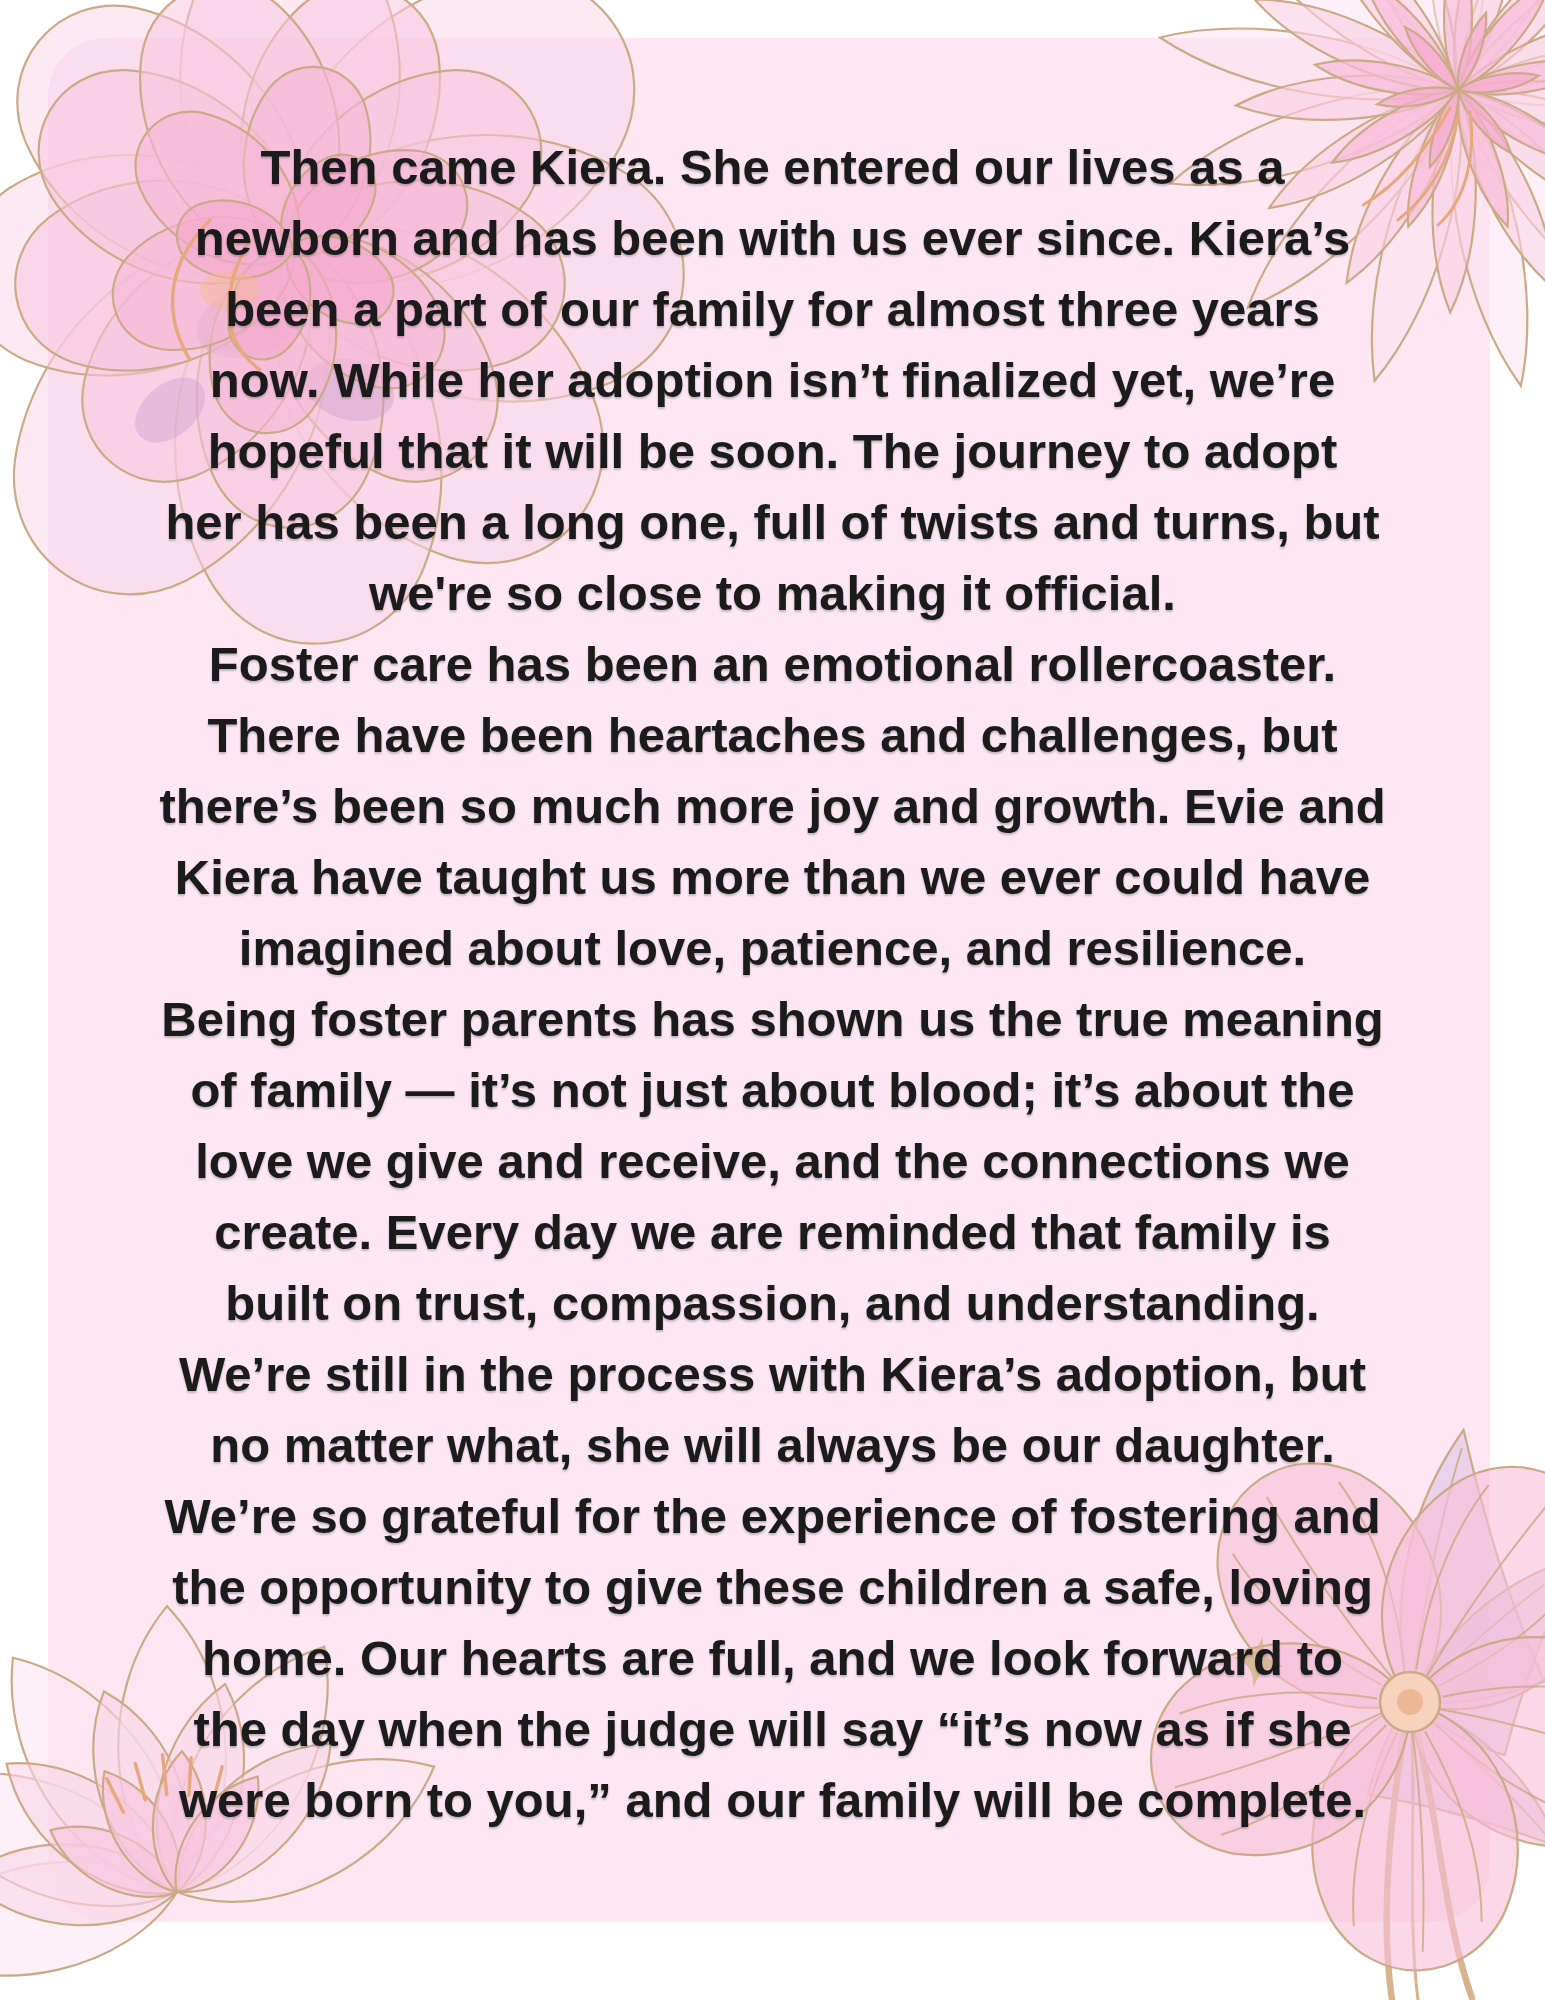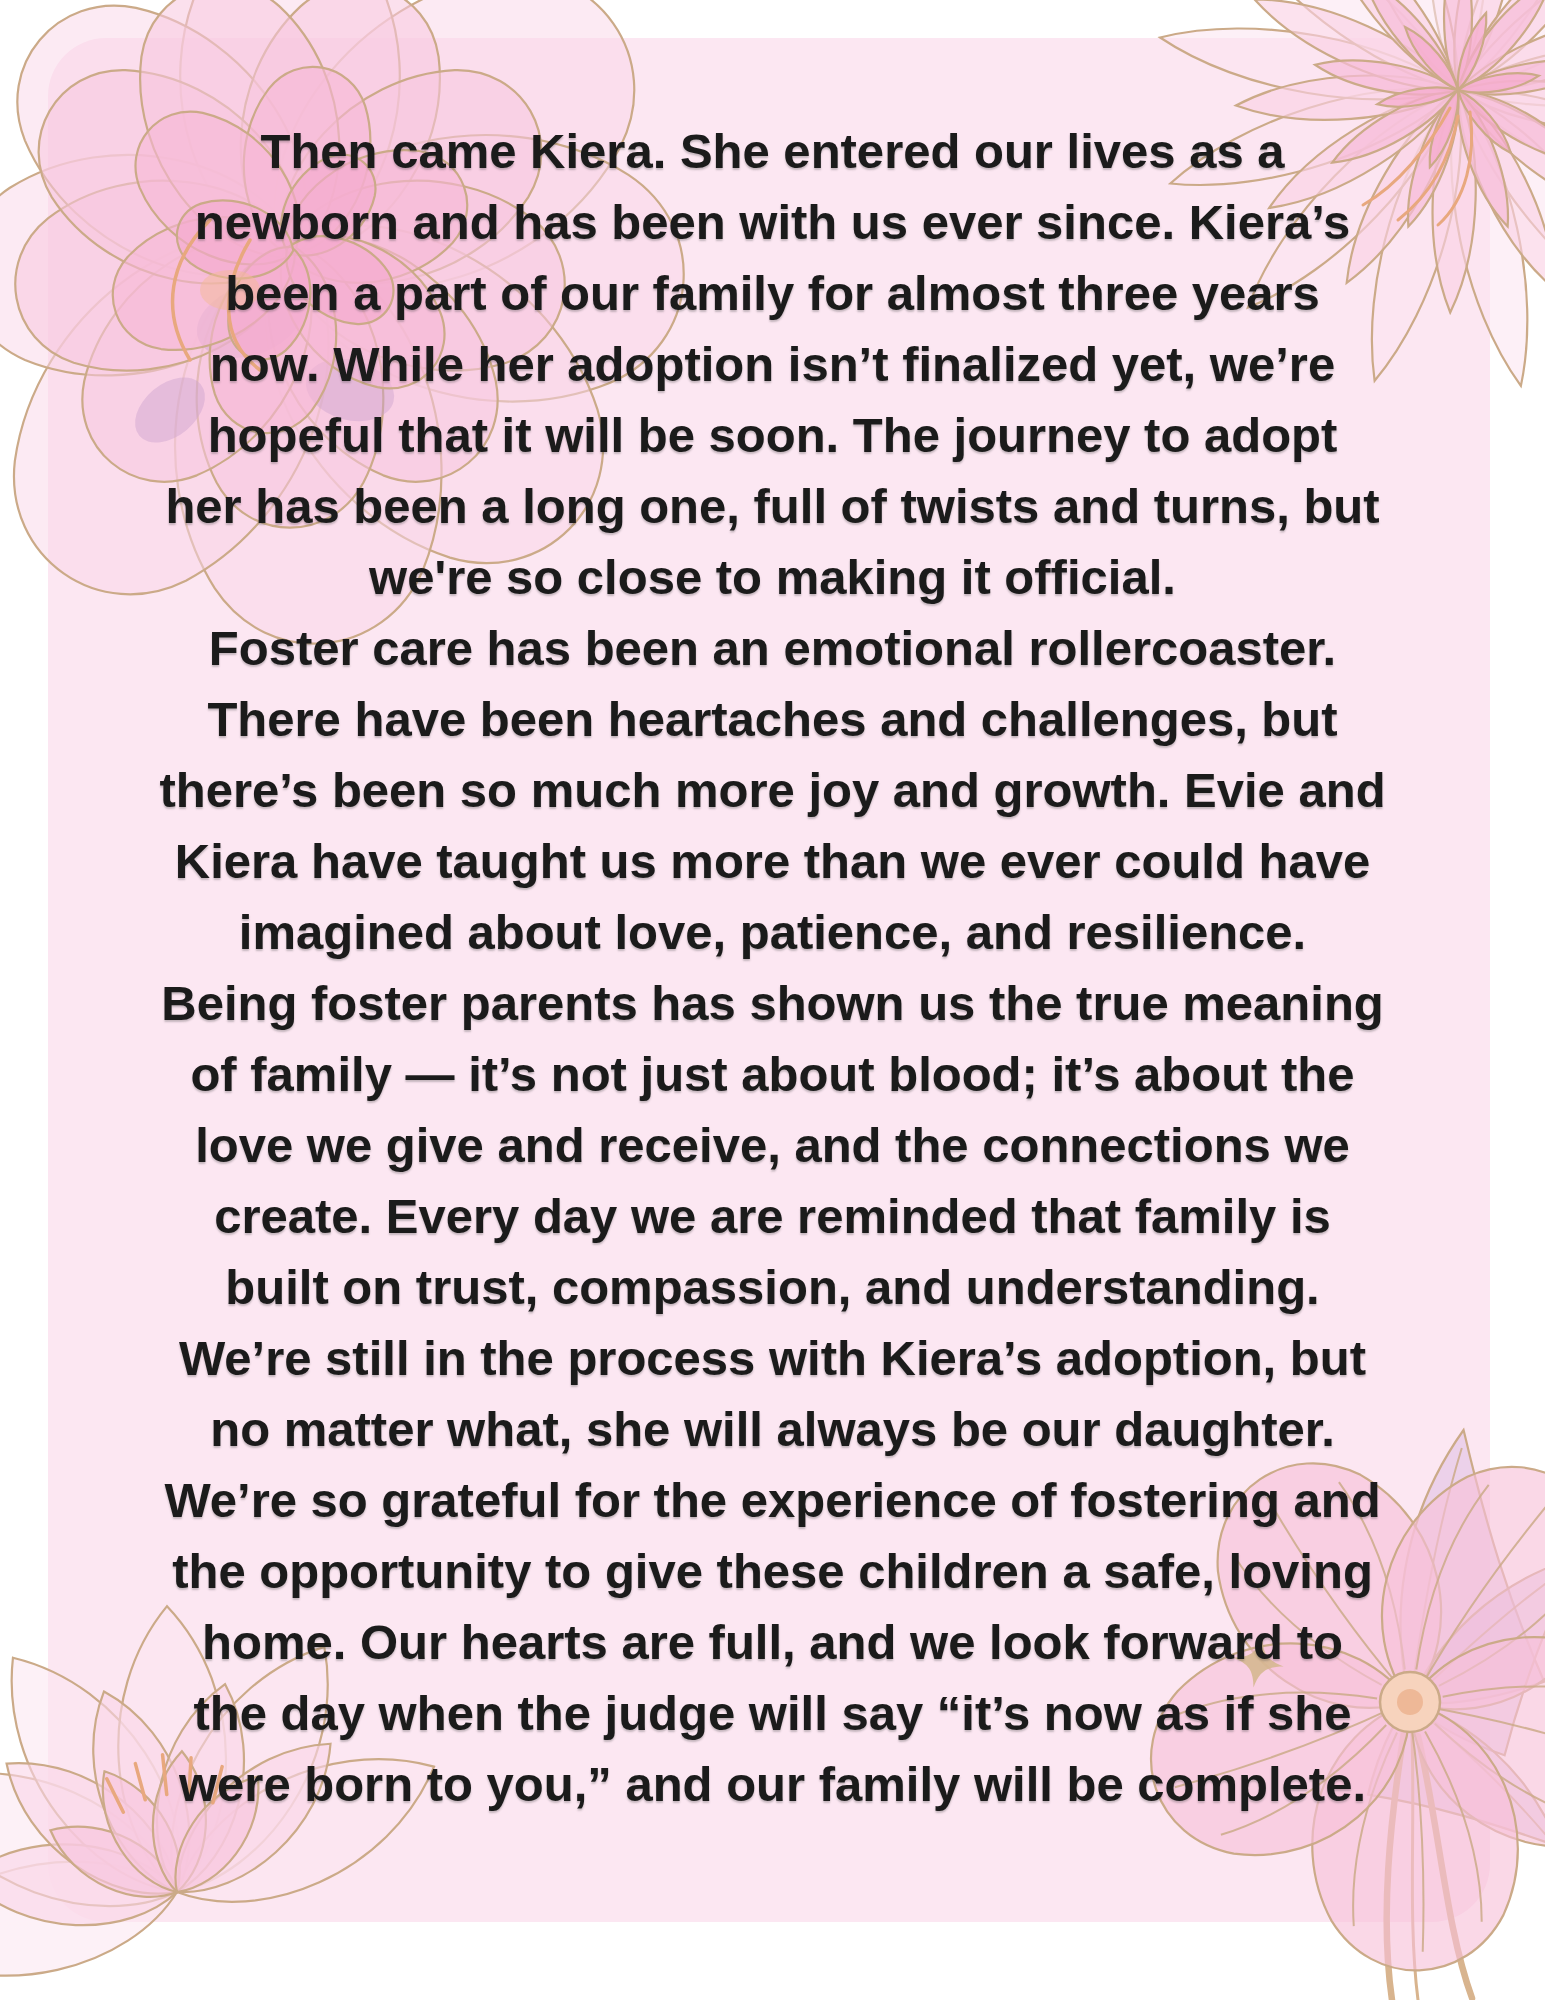--- a/index.html
+++ b/index.html
@@ -5,21 +5,21 @@
   html,body{margin:0;padding:0;background:#ffffff;}
   .page{position:relative;width:1545px;height:2000px;background:#ffffff;overflow:hidden;
         font-family:"Liberation Sans",sans-serif;}
   .panel{position:absolute;left:48px;top:38px;width:1442px;height:1884px;
          background:#fce7f2;border-radius:58px;z-index:1;}
   .flower{position:absolute;z-index:2;pointer-events:none;}
   .fl-tl{left:-140px;top:-170px;}
   .fl-tr{left:880px;top:-60px;}
   .fl-bl{left:-45px;top:1540px;}
   .fl-br{left:1075px;top:1250px;}
-  .story{position:absolute;z-index:3;left:0;top:116px;width:1545px;
+  .story{position:absolute;z-index:3;left:0;top:132px;width:1545px;
          text-align:center;white-space:pre;
          font-weight:bold;font-size:49px;line-height:71px;color:#1b1b1b;
          text-shadow:0 2px 2px rgba(70,70,70,0.30);}
   svg .petal{stroke:#cbaa88;stroke-width:2.2;vector-effect:non-scaling-stroke;}
   svg .vein{stroke:rgba(203,170,136,0.85);stroke-width:2;fill:none;vector-effect:non-scaling-stroke;}
   svg .peach{stroke:#e8a87e;fill:none;stroke-linecap:round;}
   svg .stem{stroke:#d8b48e;fill:none;stroke-linecap:round;}
 </style>
 </head>
 <body>

